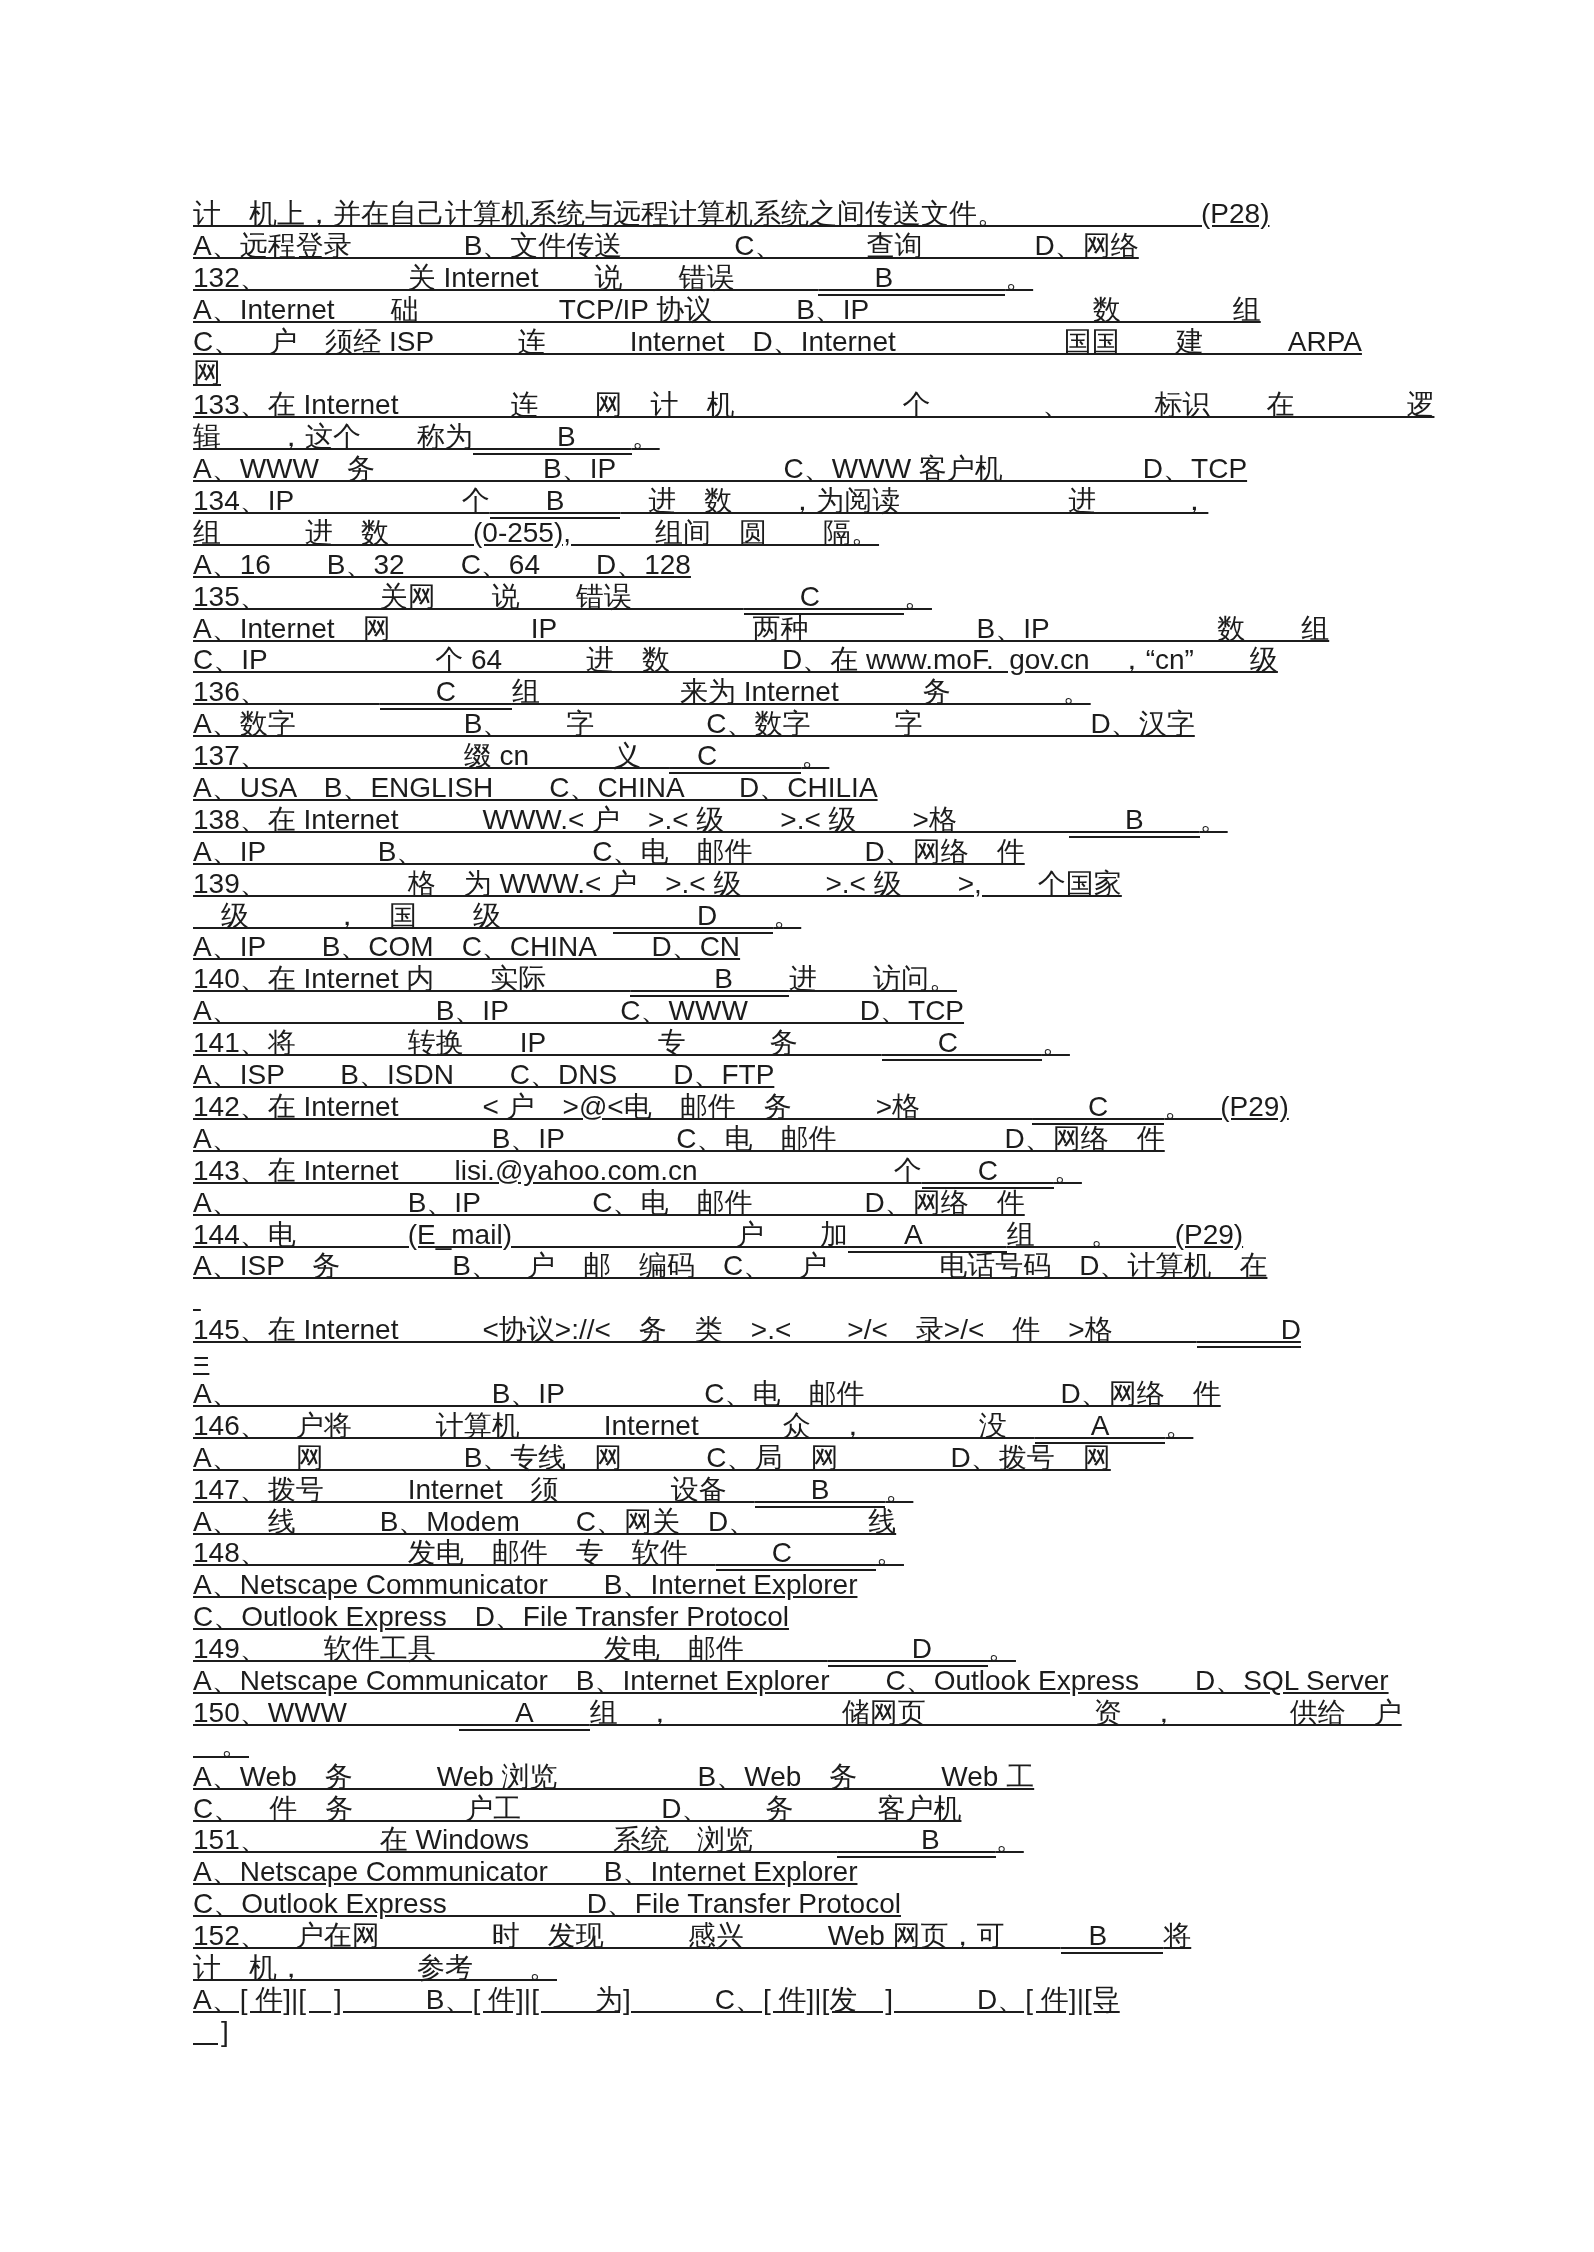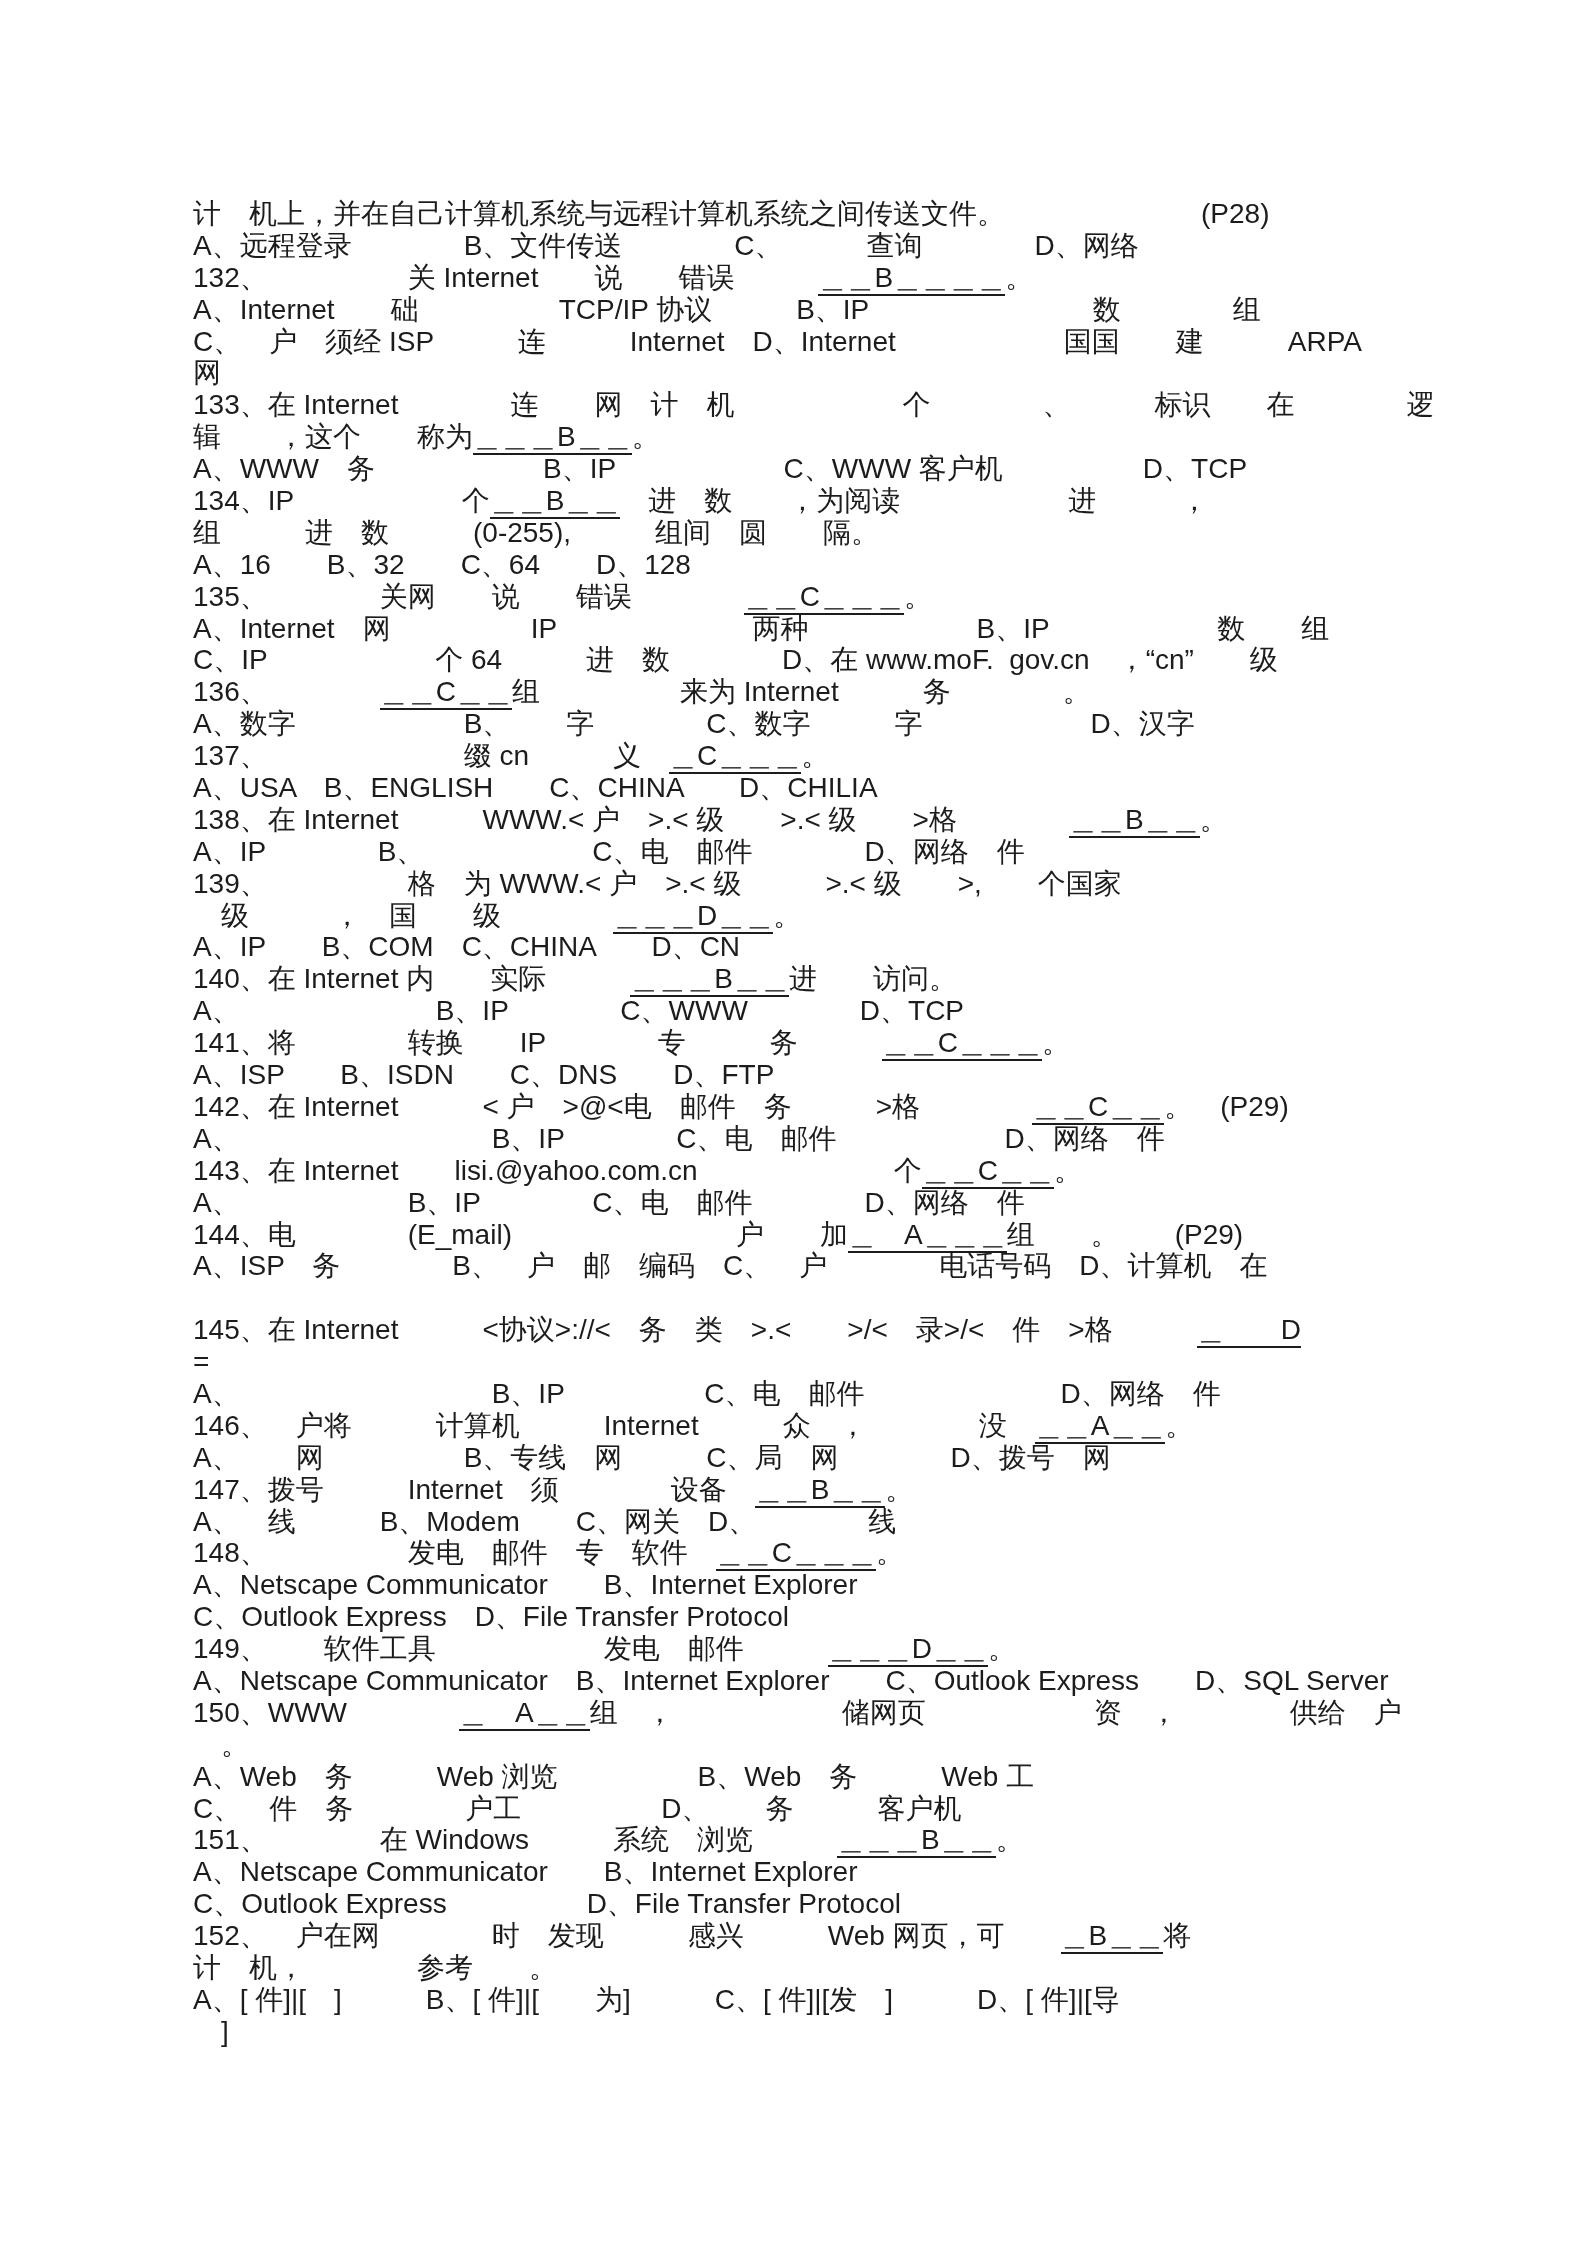--- a/index.html
+++ b/index.html
@@ -16,21 +16,21 @@
   }
   .text-block {
     position: absolute;
     left: 193px; top: 198px;
     width: 1290px;
     font-size: 28px;
     line-height: 31.9px;
     color: #1c1c1c;
     white-space: pre;
   }
-  .line { height: 31.9px; overflow: visible; }
+  .line { height: 31.9px; overflow: visible; text-decoration: underline; }
   .ans {
     border-bottom: 2.5px solid #1c1c1c;
     padding-bottom: 1px;
   }
 </style>
 </head>
 <body>
 
 <div class="page">
   <div class="text-block" id="lines"><div class="line"><span>计　机上，并在自己计算机系统与远程计算机系统之间传送文件。　　　　　　　(P28)</span></div><div class="line"><span>A、远程登录　　　　B、文件传送　　　　C、　　　查询　　　　D、网络</span></div><div class="line"><span>132、　　　　　关 Internet　　说　　错误　　　</span><span class="ans">＿＿B＿＿＿＿</span><span>。</span></div><div class="line"><span>A、Internet　　础　　　　　TCP/IP 协议　　　B、IP　　　　　　　　数　　　　组</span></div><div class="line"><span>C、　户　须经 ISP　　　连　　　Internet　D、Internet　　　　　　国国　　建　　　ARPA</span></div><div class="line"><span>网</span></div><div class="line"><span>133、在 Internet　　　　连　　网　计　机　　　　　　个　　　　、　　　标识　　在　　　　逻</span></div><div class="line"><span>辑　　，这个　　称为</span><span class="ans">＿＿＿B＿＿</span><span>。</span></div><div class="line"><span>A、WWW　务　　　　　　B、IP　　　　　　C、WWW 客户机　　　　　D、TCP</span></div><div class="line"><span>134、IP　　　　　　个</span><span class="ans">＿＿B＿＿</span><span>　进　数　　，为阅读　　　　　　进　　　，</span></div><div class="line"><span>组　　　进　数　　　(0-255),　　　组间　圆　　隔。</span></div><div class="line"><span>A、16　　B、32　　C、64　　D、128</span></div><div class="line"><span>135、　　　　关网　　说　　错误　　　　</span><span class="ans">＿＿C＿＿＿</span><span>。</span></div><div class="line"><span>A、Internet　网　　　　　IP　　　　　　　两种　　　　　　B、IP　　　　　　数　　组</span></div><div class="line"><span>C、IP　　　　　　个 64　　　进　数　　　　D、在 www.moF.  gov.cn　，“cn”　　级</span></div><div class="line"><span>136、　　　　</span><span class="ans">＿＿C＿＿</span><span>组　　　　　来为 Internet　　　务　　　　。</span></div><div class="line"><span>A、数字　　　　　　B、　　字　　　　C、数字　　　字　　　　　　D、汉字</span></div><div class="line"><span>137、　　　　　　　缀 cn　　　义　</span><span class="ans">＿C＿＿＿</span><span>。</span></div><div class="line"><span>A、USA　B、ENGLISH　　C、CHINA　　D、CHILIA</span></div><div class="line"><span>138、在 Internet　　　WWW.&lt; 户　&gt;.&lt; 级　　&gt;.&lt; 级　　&gt;格　　　　</span><span class="ans">＿＿B＿＿</span><span>。</span></div><div class="line"><span>A、IP　　　　B、　　　　　　C、电　邮件　　　　D、网络　件</span></div><div class="line"><span>139、　　　　　格　为 WWW.&lt; 户　&gt;.&lt; 级　　　&gt;.&lt; 级　　&gt;,　　个国家</span></div><div class="line"><span>　级　　　，　国　　级　　　　</span><span class="ans">＿＿＿D＿＿</span><span>。</span></div><div class="line"><span>A、IP　　B、COM　C、CHINA　　D、CN</span></div><div class="line"><span>140、在 Internet 内　　实际　　　</span><span class="ans">＿＿＿B＿＿</span><span>进　　访问。</span></div><div class="line"><span>A、　　　　　　　B、IP　　　　C、WWW　　　　D、TCP</span></div><div class="line"><span>141、将　　　　转换　　IP　　　　专　　　务　　　</span><span class="ans">＿＿C＿＿＿</span><span>。</span></div><div class="line"><span>A、ISP　　B、ISDN　　C、DNS　　D、FTP</span></div><div class="line"><span>142、在 Internet　　　&lt; 户　&gt;@&lt;电　邮件　务　　　&gt;格　　　　</span><span class="ans">＿＿C＿＿</span><span>。　(P29)</span></div><div class="line"><span>A、　　　　　　　　　B、IP　　　　C、电　邮件　　　　　　D、网络　件</span></div><div class="line"><span>143、在 Internet　　lisi.@yahoo.com.cn　　　　　　　个</span><span class="ans">＿＿C＿＿</span><span>。</span></div><div class="line"><span>A、　　　　　　B、IP　　　　C、电　邮件　　　　D、网络　件</span></div><div class="line"><span>144、电　　　　(E_mail)　　　　　　　　户　　加</span><span class="ans">＿　A＿＿＿</span><span>组　　。　　(P29)</span></div><div class="line"><span>A、ISP　务　　　　B、　户　邮　编码　C、　户　　　　电话号码　D、计算机　在</span></div><div class="line">&nbsp;</div><div class="line"><span>145、在 Internet　　　&lt;协议&gt;://&lt;　务　类　&gt;.&lt;　　&gt;/&lt;　录&gt;/&lt;　件　&gt;格　　　</span><span class="ans">＿　　D</span></div><div class="line"><span>=</span></div><div class="line"><span>A、　　　　　　　　　B、IP　　　　　C、电　邮件　　　　　　　D、网络　件</span></div><div class="line"><span>146、　户将　　　计算机　　　Internet　　　众　，　　　　没　</span><span class="ans">＿＿A＿＿</span><span>。</span></div><div class="line"><span>A、　　网　　　　　B、专线　网　　　C、局　网　　　　D、拨号　网</span></div><div class="line"><span>147、拨号　　　Internet　须　　　　设备　</span><span class="ans">＿＿B＿＿</span><span>。</span></div><div class="line"><span>A、　线　　　B、Modem　　C、网关　D、　　　　线</span></div><div class="line"><span>148、　　　　　发电　邮件　专　软件　</span><span class="ans">＿＿C＿＿＿</span><span>。</span></div><div class="line"><span>A、Netscape Communicator　　B、Internet Explorer</span></div><div class="line"><span>C、Outlook Express　D、File Transfer Protocol</span></div><div class="line"><span>149、　　软件工具　　　　　　发电　邮件　　　</span><span class="ans">＿＿＿D＿＿</span><span>。</span></div><div class="line"><span>A、Netscape Communicator　B、Internet Explorer　　C、Outlook Express　　D、SQL Server</span></div><div class="line"><span>150、WWW　　　　</span><span class="ans">＿　A＿＿</span><span>组　，　　　　　　储网页　　　　　　资　，　　　　供给　户</span></div><div class="line"><span>　。</span></div><div class="line"><span>A、Web　务　　　Web 浏览　　　　　B、Web　务　　　Web 工</span></div><div class="line"><span>C、　件　务　　　　户工　　　　　D、　　务　　　客户机</span></div><div class="line"><span>151、　　　　在 Windows　　　系统　浏览　　　</span><span class="ans">＿＿＿B＿＿</span><span>。</span></div><div class="line"><span>A、Netscape Communicator　　B、Internet Explorer</span></div><div class="line"><span>C、Outlook Express　　　　　D、File Transfer Protocol</span></div><div class="line"><span>152、　户在网　　　　时　发现　　　感兴　　　Web 网页，可　　</span><span class="ans">＿B＿＿</span><span>将</span></div><div class="line"><span>计　机，　　　　参考　　。</span></div><div class="line"><span>A、[ 件]|[　]　　　B、[ 件]|[　　为]　　　C、[ 件]|[发　]　　　D、[ 件]|[导</span></div><div class="line"><span>　]</span></div></div>

